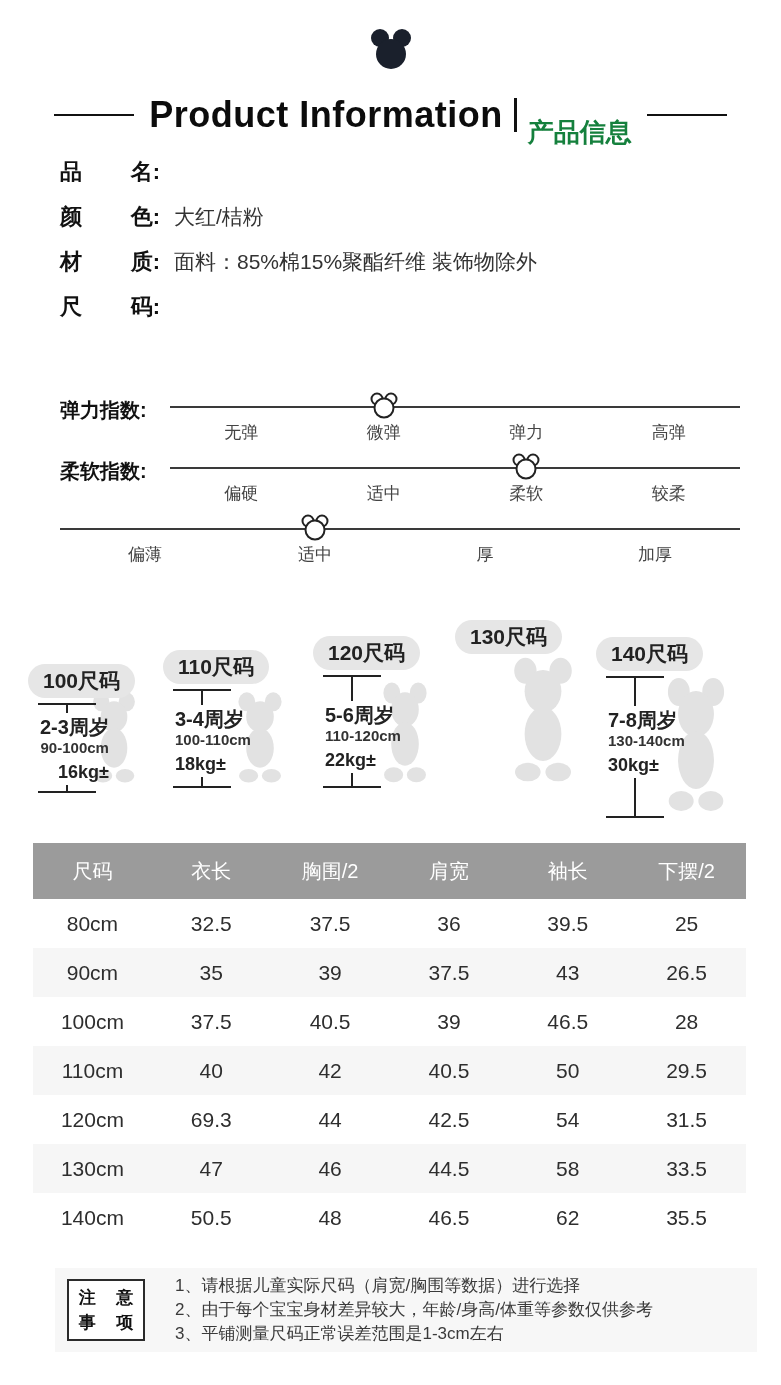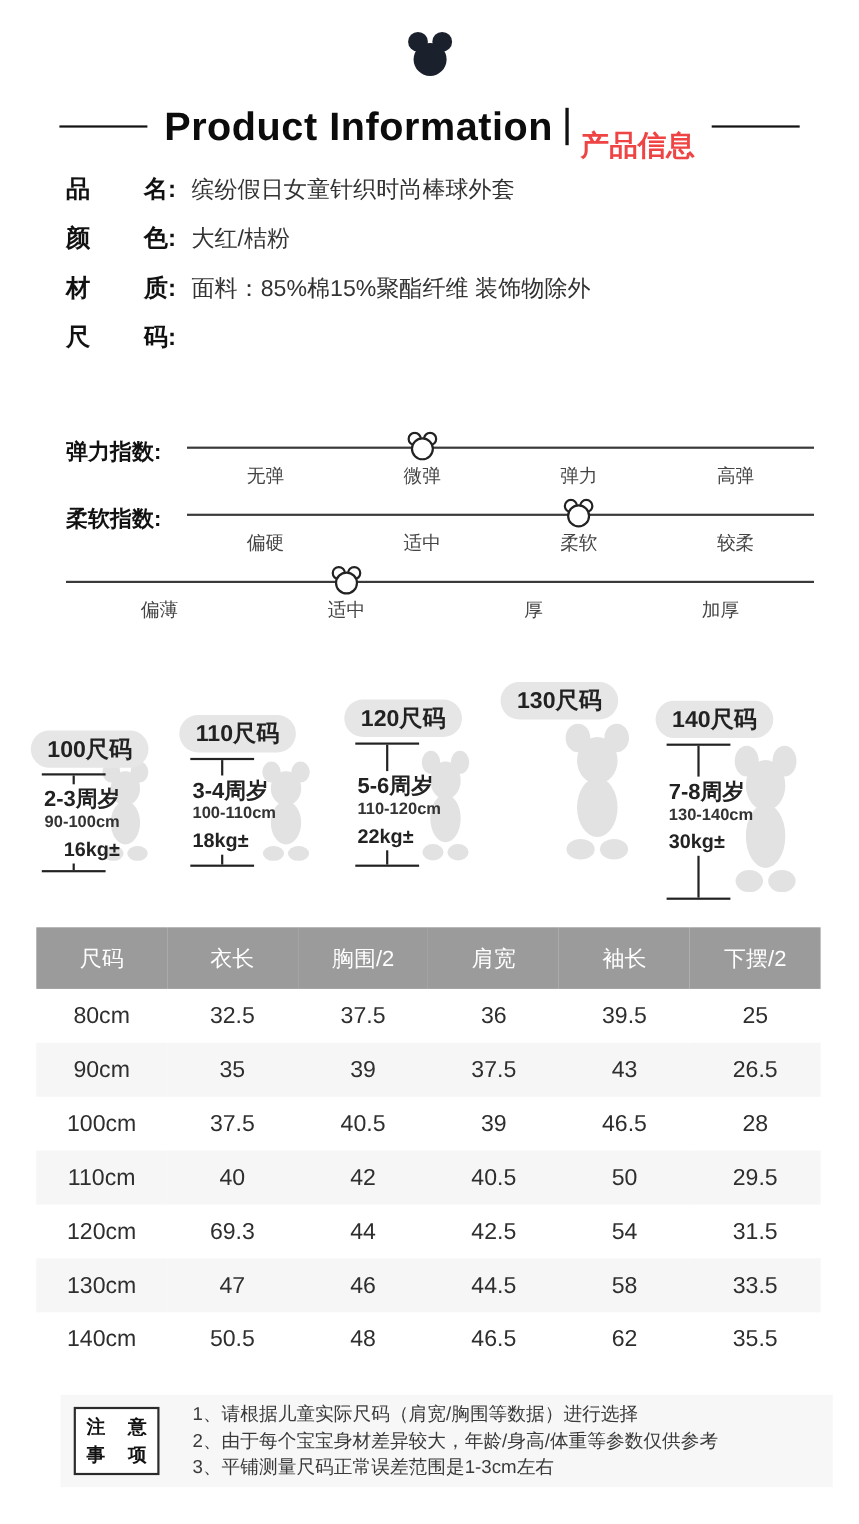--- a/index.html
+++ b/index.html
@@ -7,21 +7,21 @@
   .page { position:relative; width:781px; height:1385px; background:#fff; overflow:hidden;
           font-family:"Liberation Sans", sans-serif; color:#222; }
 
   
   .header { position:absolute; top:28px; left:0; right:0; text-align:center; }
   .logo { display:block; margin:0 auto 9px; }
   .title-row { display:flex; align-items:center; justify-content:center; gap:15px; }
   .dash { width:80px; height:2px; background:#111; }
   .title-en { font-size:36px; font-weight:bold; letter-spacing:0.5px; color:#0c0c0c; white-space:nowrap; }
   .title-sep { width:3px; height:34px; background:#111; margin:0 -4px; }
-  .title-zh { font-size:26px; font-weight:bold; color:#ef4444; white-space:nowrap;margin-top:36px; }
+  .title-zh { font-size:26px; font-weight:bold; color:#15803d; white-space:nowrap;margin-top:36px; }
 
   
   .info { position:absolute; top:157px; left:60px; }
   .info-row { display:flex; align-items:baseline; height:28px; margin-bottom:17px; }
   .info-label { width:100px; display:flex; justify-content:space-between; font-weight:bold; font-size:22px; color:#111; }
   .info-value { margin-left:14px; font-size:21px; color:#333; white-space:nowrap; }
 
   
   .indexes { position:absolute; top:395px; left:60px; right:41px; }
   .index-row { display:flex; height:61px; }
@@ -100,21 +100,20 @@
       <div class="dash"></div>
     </div>
   </div>
 
   <div class="info">
     <div class="info-row">
       <div class="info-label">
           <span>品</span>
           <span>名:</span>
         </div>
-      <div class="info-value">缤纷假日女童针织时尚棒球外套</div>
     </div>
     <div class="info-row">
       <div class="info-label">
           <span>颜</span>
           <span>色:</span>
         </div>
       <div class="info-value">大红/桔粉</div>
     </div>
     <div class="info-row">
       <div class="info-label">

